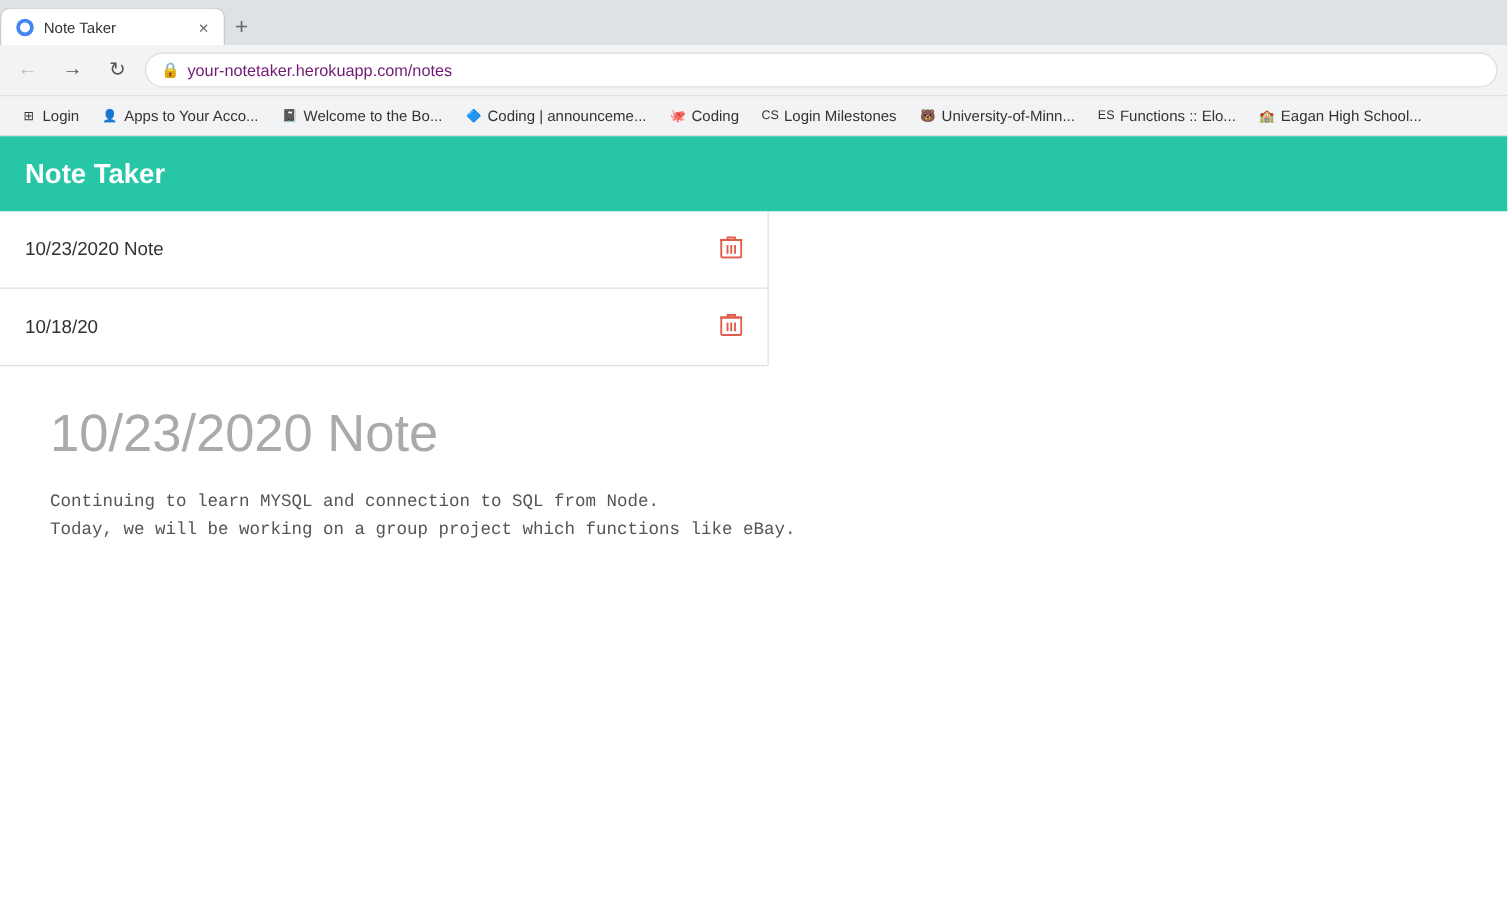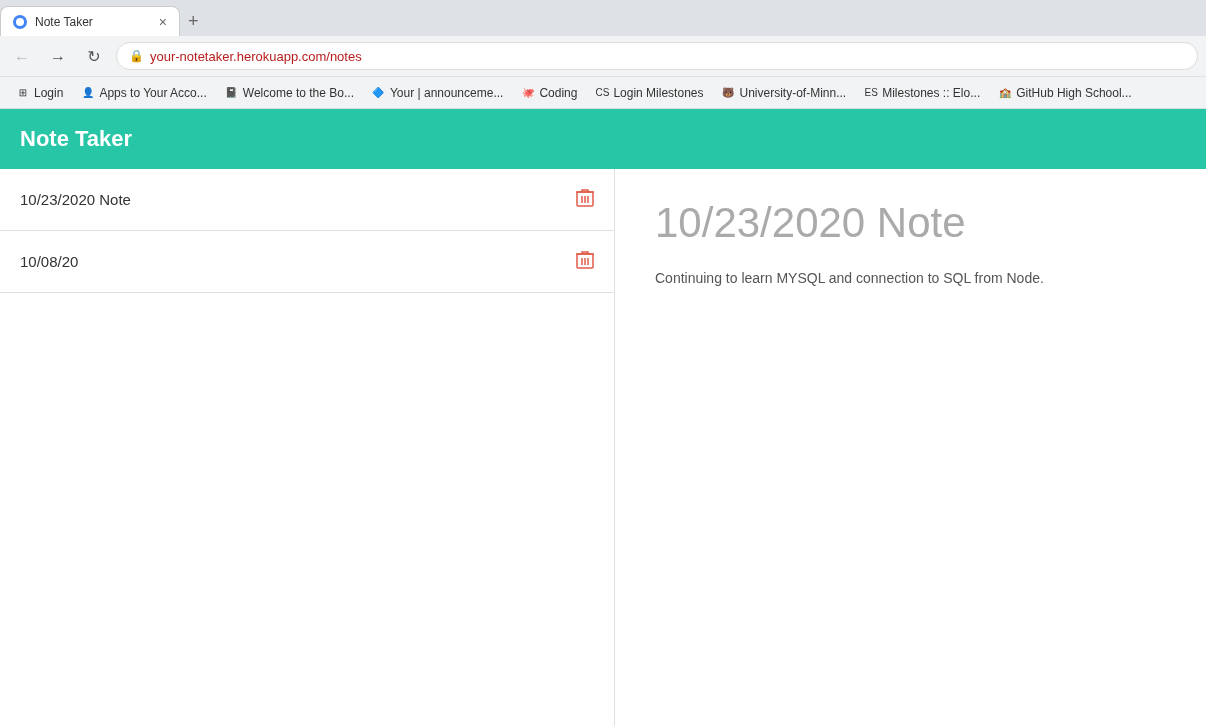--- a/index.html
+++ b/index.html
@@ -16,41 +16,41 @@
     .tab-title { flex: 1; overflow: hidden; text-overflow: ellipsis; white-space: nowrap; }
     .tab-close { cursor: pointer; color: #666; font-size: 14px; line-height: 1; }
     .tab-new { background: none; border: none; cursor: pointer; padding: 0 8px; font-size: 18px; color: #666; height: 30px; display: flex; align-items: center; }
 
     
     .address-bar { display: flex; align-items: center; padding: 4px 8px; gap: 8px; height: 40px; background: #f1f3f4; }
     .nav-btn { background: none; border: none; cursor: pointer; color: #555; font-size: 16px; width: 28px; height: 28px; display: flex; align-items: center; justify-content: center; border-radius: 50%; }
     .nav-btn.disabled { color: #bbb; cursor: default; }
     .url-bar { flex: 1; display: flex; align-items: center; background: #fff; border: 1px solid #ddd; border-radius: 20px; padding: 4px 12px; gap: 6px; height: 28px; }
     .url-lock { color: #5f6368; font-size: 12px; }
-    .url-text { font-size: 13px; color: #b91c1c; flex: 1; }
+    .url-text { font-size: 13px; color: #701a75; flex: 1; }
 
     
     .bookmarks-bar { display: flex; align-items: center; padding: 2px 8px; height: 32px; background: #f1f3f4; border-top: 1px solid #e0e0e0; gap: 2px; overflow: hidden; }
     .bookmark-item { display: flex; align-items: center; gap: 4px; padding: 2px 8px; border-radius: 4px; cursor: pointer; font-size: 12px; color: #333; white-space: nowrap; }
     .bookmark-icon { width: 14px; height: 14px; display: flex; align-items: center; justify-content: center; font-size: 10px; }
 
     
     .app-header { background: #26c6a6; color: white; padding: 16px 20px; height: 60px; display: flex; align-items: center; }
     .app-title { font-size: 22px; font-weight: bold; }
 
-    .app-body { display: flex; height: calc(726px - 36px - 40px - 32px - 60px); }
+    .app-body { display: flex; height: calc(726px - 36px - 40px - 32px - 60px); flex-direction: column; }
 
     .notes-list { width: 615px; border-right: 1px solid #e0e0e0; }
     .note-item { display: flex; align-items: center; justify-content: space-between; padding: 18px 20px; border-bottom: 1px solid #e0e0e0; cursor: pointer; }
     .note-item-title { font-size: 15px; color: #333; }
     .delete-btn { background: none; border: none; cursor: pointer; color: #e05c4a; font-size: 18px; }
 
     .note-detail { flex: 1; padding: 30px 40px; }
     .note-detail-title { font-size: 42px; color: #aaa; font-weight: 300; margin-bottom: 20px; }
-    .note-detail-body { font-size: 14px; color: #555; line-height: 1.6; }
+    .note-detail-body { font-size: 14px; color: #555; line-height: 1.6; font-family: Liberation Mono, monospace; }
   </style>
 </head>
 <body>
 
 <div class="browser-chrome">
 
   <div class="tab-bar">
     <div class="tab-active">
       <div class="tab-favicon">
         <svg viewBox="0 0 10 10" fill="white">
@@ -82,41 +82,41 @@
       <div class="bookmark-item">
         <span class="bookmark-icon">👤</span>
         <span>Apps to Your Acco...</span>
       </div>
       <div class="bookmark-item">
         <span class="bookmark-icon">📓</span>
         <span>Welcome to the Bo...</span>
       </div>
       <div class="bookmark-item">
         <span class="bookmark-icon">🔷</span>
-        <span>Your | announceme...</span>
+        <span>Coding | announceme...</span>
       </div>
       <div class="bookmark-item">
         <span class="bookmark-icon">🐙</span>
         <span>Coding</span>
       </div>
       <div class="bookmark-item">
         <span class="bookmark-icon">CS</span>
         <span>Login Milestones</span>
       </div>
       <div class="bookmark-item">
         <span class="bookmark-icon">🐻</span>
         <span>University-of-Minn...</span>
       </div>
       <div class="bookmark-item">
         <span class="bookmark-icon">ES</span>
-        <span>Milestones :: Elo...</span>
+        <span>Functions :: Elo...</span>
       </div>
       <div class="bookmark-item">
         <span class="bookmark-icon">🏫</span>
-        <span>GitHub High School...</span>
+        <span>Eagan High School...</span>
       </div>
     </div>
 </div>
 
 <div class="app-header">
   <span class="app-title">Note Taker</span>
 </div>
 
 <div class="app-body">
   <div class="notes-list">
@@ -128,32 +128,33 @@
           <rect x="1" y="5" width="16" height="14" rx="1" stroke="#e05c4a" stroke-width="1.5"></rect>
           <path d="M6 5V3h6v2" stroke="#e05c4a" stroke-width="1.5"></path>
           <line x1="0" y1="5" x2="18" y2="5" stroke="#e05c4a" stroke-width="1.5"></line>
           <line x1="6" y1="9" x2="6" y2="16" stroke="#e05c4a" stroke-width="1.5"></line>
           <line x1="9" y1="9" x2="9" y2="16" stroke="#e05c4a" stroke-width="1.5"></line>
           <line x1="12" y1="9" x2="12" y2="16" stroke="#e05c4a" stroke-width="1.5"></line>
         </svg>
       </button>
     </div>
       <div class="note-item">
-      <span class="note-item-title">10/08/20</span>
+      <span class="note-item-title">10/18/20</span>
       <button class="delete-btn">
         <svg width="18" height="20" viewBox="0 0 18 20" fill="none" xmlns="http://www.w3.org/2000/svg">
           <rect x="1" y="5" width="16" height="14" rx="1" stroke="#e05c4a" stroke-width="1.5"></rect>
           <path d="M6 5V3h6v2" stroke="#e05c4a" stroke-width="1.5"></path>
           <line x1="0" y1="5" x2="18" y2="5" stroke="#e05c4a" stroke-width="1.5"></line>
           <line x1="6" y1="9" x2="6" y2="16" stroke="#e05c4a" stroke-width="1.5"></line>
           <line x1="9" y1="9" x2="9" y2="16" stroke="#e05c4a" stroke-width="1.5"></line>
           <line x1="12" y1="9" x2="12" y2="16" stroke="#e05c4a" stroke-width="1.5"></line>
         </svg>
       </button>
     </div>
     </div>
   <div class="note-detail">
     <div class="note-detail-title">10/23/2020 Note</div>
     <div class="note-detail-body">
       <span>Continuing to learn MYSQL and connection to SQL from Node.</span><br>
+      <span>Today, we will be working on a group project which functions like eBay.</span>
     </div>
   </div>
 </div>
 
 </body></html>

